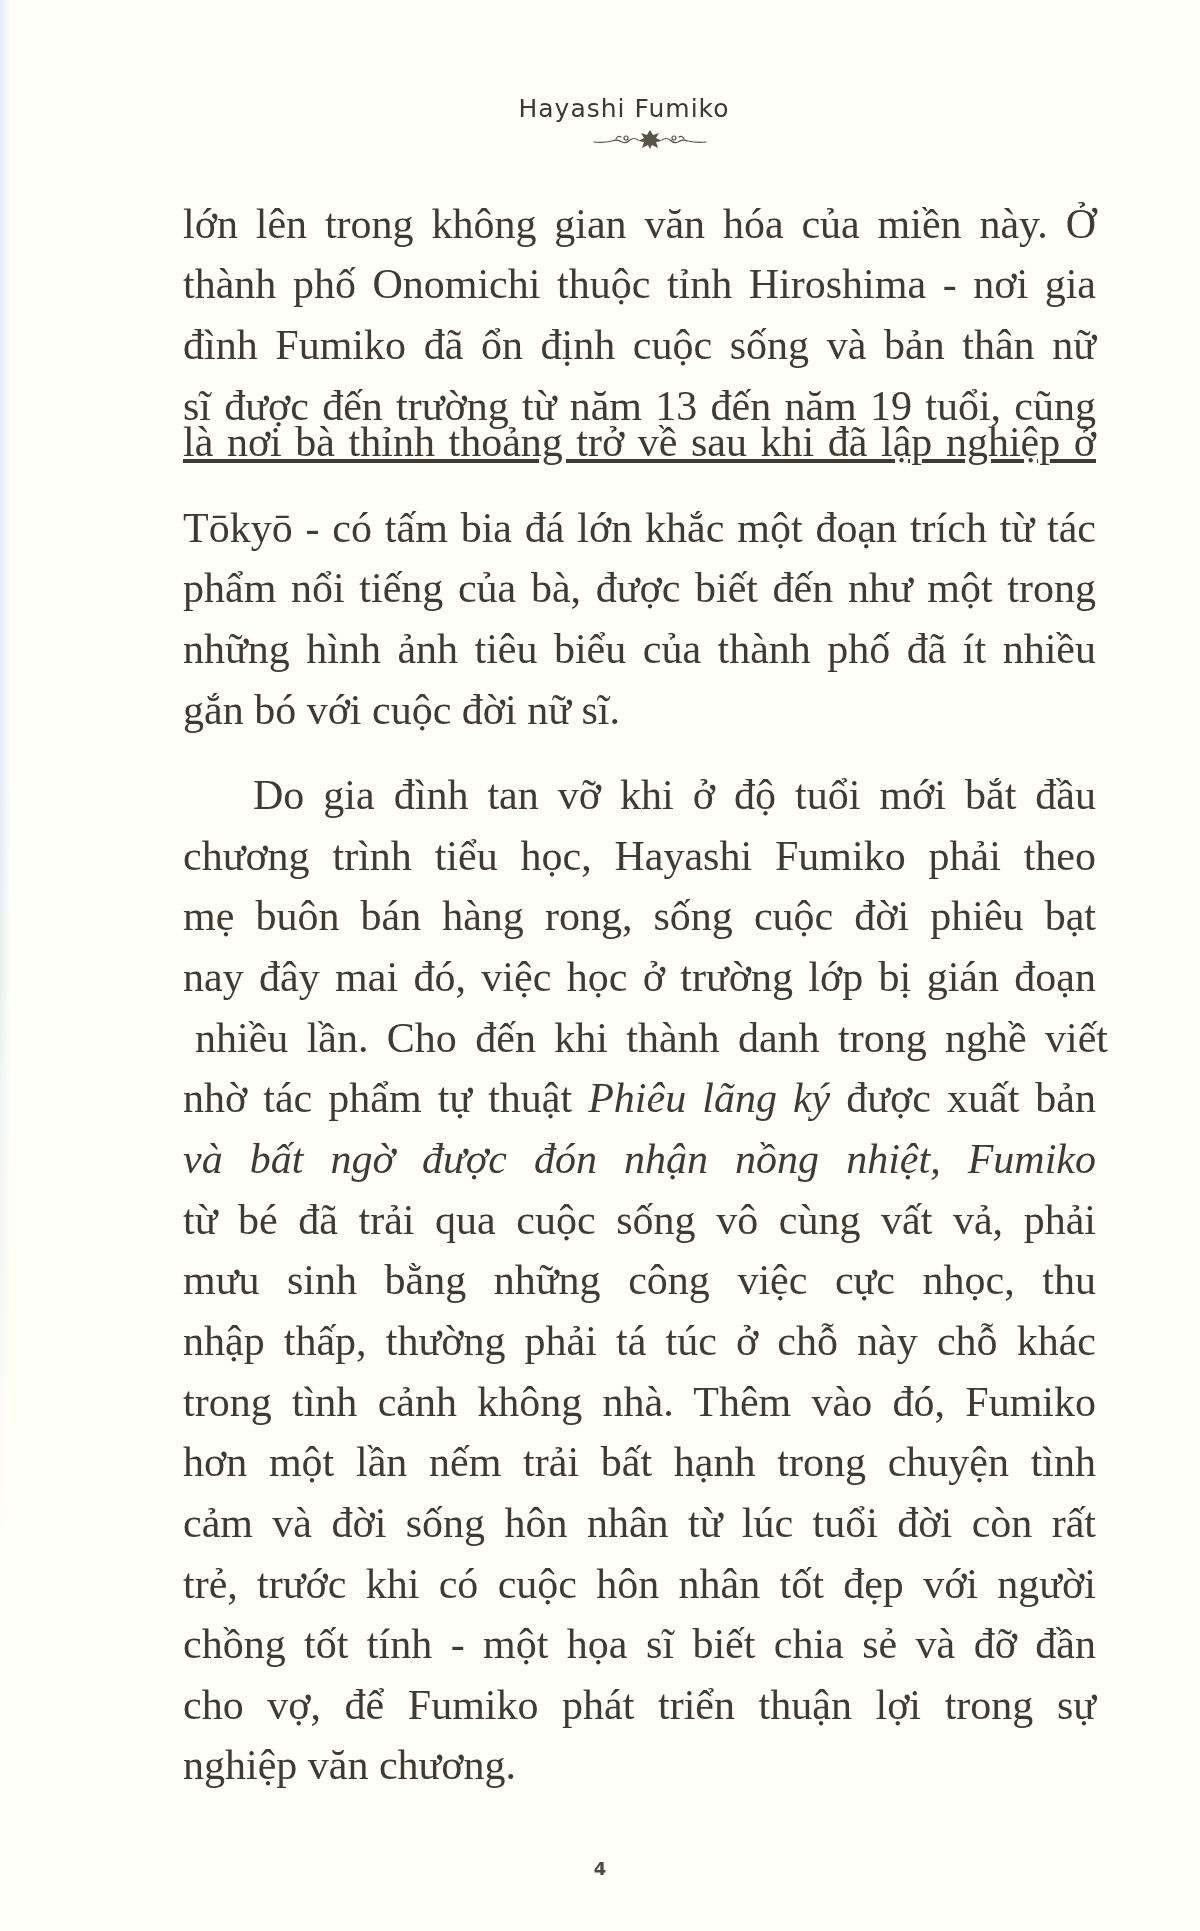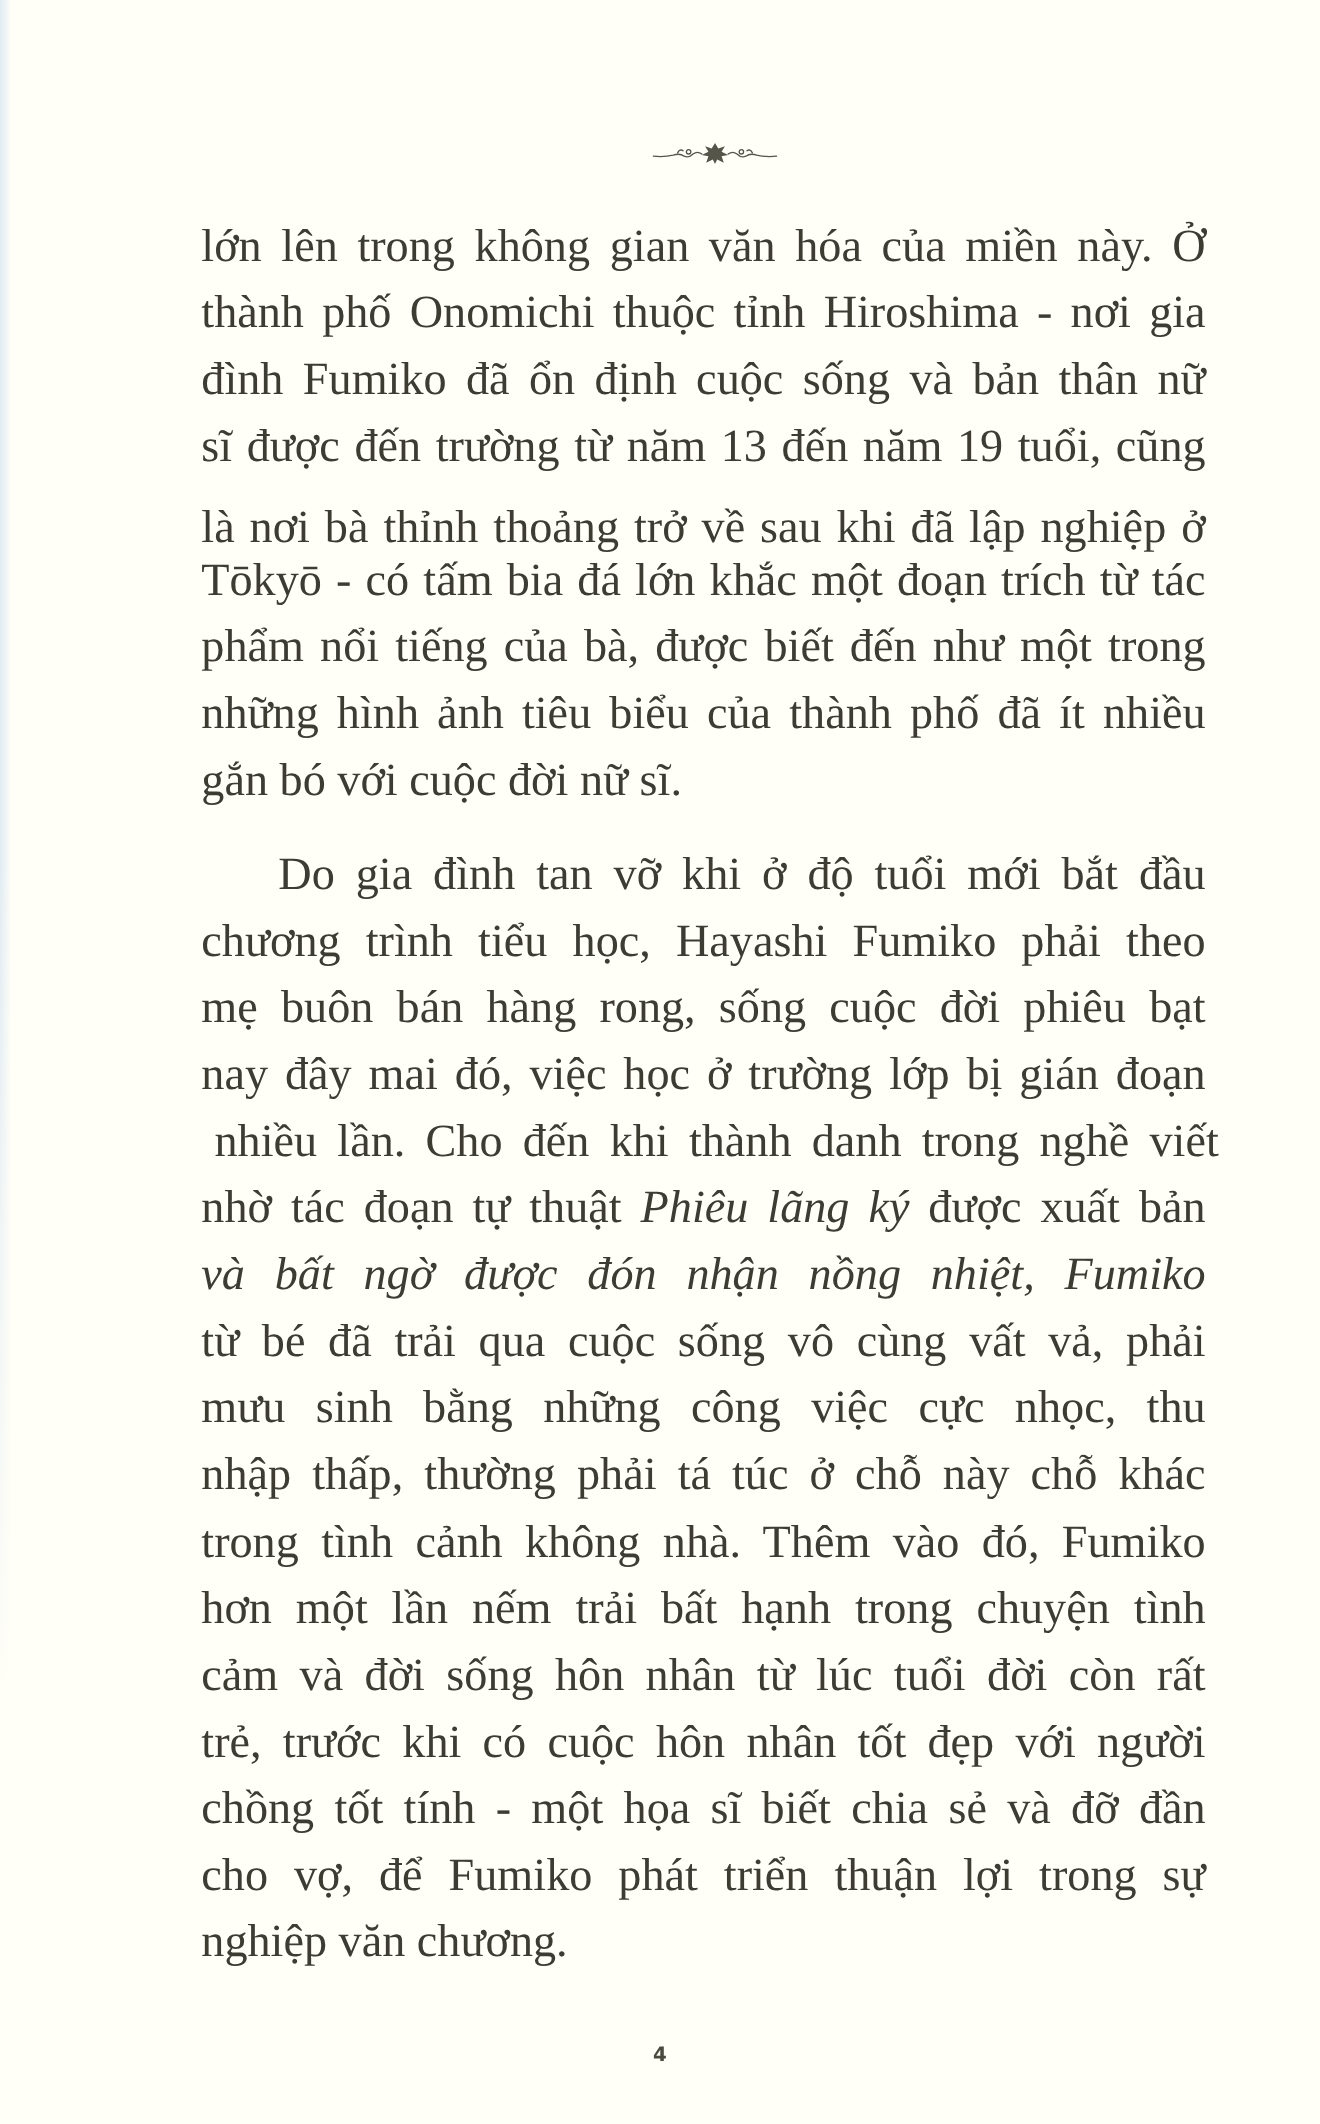--- a/index.html
+++ b/index.html
@@ -91,20 +91,23 @@
     font-size: 18px;
     font-weight: bold;
     color: #4a4a3e;
   }
 </style>
 </head>
 <body>
 
 <div class="page">
 
+  <div class="running-header">
+    <span class="header-title">Hayashi Fumiko</span>
+  </div>
 
   <svg class="ornament" viewBox="0 0 120 22" xmlns="http://www.w3.org/2000/svg">
     <g fill="none" stroke="#55554a" stroke-width="1.2" stroke-linecap="round">
       <path d="M4 14 Q14 15 22 13 Q28 11 32 14 Q36 16 40 12 Q44 9 48 12"></path>
       <path d="M116 14 Q106 15 98 13 Q92 11 88 14 Q84 16 80 12 Q76 9 72 12"></path>
       <circle cx="36" cy="10" r="2"></circle>
       <circle cx="84" cy="10" r="2"></circle>
       <path d="M26 11 Q28 7 31 9"></path>
       <path d="M94 11 Q92 7 89 9"></path>
     </g>
@@ -112,32 +115,32 @@
       <path d="M60 2 L63 7 L69 5 L66 10 L72 13 L66 14 L68 20 L62 17 L60 21 L58 17 L52 20 L54 14 L48 13 L54 10 L51 5 L57 7 Z"></path>
     </g>
   </svg>
 
   <div class="text-block">
 
     <div class="line" style="top: 200px; white-space: normal;">lớn lên trong không gian văn hóa của miền này. Ở</div>
     <div class="line" style="top: 260px; white-space: normal;">thành phố Onomichi thuộc tỉnh Hiroshima - nơi gia</div>
     <div class="line" style="top: 321px; white-space: normal;">đình Fumiko đã ổn định cuộc sống và bản thân nữ</div>
     <div class="line" style="top: 382px; white-space: normal;">sĩ được đến trường từ năm 13 đến năm 19 tuổi, cũng</div>
-    <div class="line" style="top: 456px; white-space: normal;">là nơi bà thỉnh thoảng trở về sau khi đã lập nghiệp ở</div>
+    <div class="line" style="top: 418px; white-space: normal; text-decoration: underline;">là nơi bà thỉnh thoảng trở về sau khi đã lập nghiệp ở</div>
     <div class="line" style="top: 504px; white-space: normal;">Tōkyō - có tấm bia đá lớn khắc một đoạn trích từ tác</div>
     <div class="line" style="top: 564px; white-space: normal;">phẩm nổi tiếng của bà, được biết đến như một trong</div>
     <div class="line" style="top: 625px; white-space: normal;">những hình ảnh tiêu biểu của thành phố đã ít nhiều</div>
     <div class="line last" style="top: 686px; white-space: normal;">gắn bó với cuộc đời nữ sĩ.</div>
 
     <div class="line indent" style="top: 771px; white-space: normal;">Do gia đình tan vỡ khi ở độ tuổi mới bắt đầu</div>
     <div class="line" style="top: 832px; white-space: normal;">chương trình tiểu học, Hayashi Fumiko phải theo</div>
     <div class="line" style="top: 892px; white-space: normal;">mẹ buôn bán hàng rong, sống cuộc đời phiêu bạt</div>
     <div class="line" style="top: 953px; white-space: normal;">nay đây mai đó, việc học ở trường lớp bị gián đoạn</div>
     <div class="line" style="top: 1014px; white-space: normal; margin-left: 12px;">nhiều lần. Cho đến khi thành danh trong nghề viết</div>
-    <div class="line" style="top: 1074px; white-space: normal;"><span>nhờ tác đoạn tự thuật </span><em>Phiêu lãng ký</em><span> được xuất bản</span></div>
+    <div class="line" style="top: 1074px; white-space: normal;"><span>nhờ tác phẩm tự thuật </span><em>Phiêu lãng ký</em><span> được xuất bản</span></div>
     <div class="line" style="top: 1135px; white-space: normal; font-style: italic;">và bất ngờ được đón nhận nồng nhiệt, Fumiko</div>
     <div class="line" style="top: 1196px; white-space: normal;">từ bé đã trải qua cuộc sống vô cùng vất vả, phải</div>
     <div class="line" style="top: 1256px; white-space: normal;">mưu sinh bằng những công việc cực nhọc, thu</div>
     <div class="line" style="top: 1317px; white-space: normal;">nhập thấp, thường phải tá túc ở chỗ này chỗ khác</div>
     <div class="line" style="top: 1378px; white-space: normal;">trong tình cảnh không nhà. Thêm vào đó, Fumiko</div>
     <div class="line" style="top: 1438px; white-space: normal;">hơn một lần nếm trải bất hạnh trong chuyện tình</div>
     <div class="line" style="top: 1499px; white-space: normal;">cảm và đời sống hôn nhân từ lúc tuổi đời còn rất</div>
     <div class="line" style="top: 1560px; white-space: normal;">trẻ, trước khi có cuộc hôn nhân tốt đẹp với người</div>
     <div class="line" style="top: 1620px; white-space: normal;">chồng tốt tính - một họa sĩ biết chia sẻ và đỡ đần</div>
     <div class="line" style="top: 1681px; white-space: normal;">cho vợ, để Fumiko phát triển thuận lợi trong sự</div>

